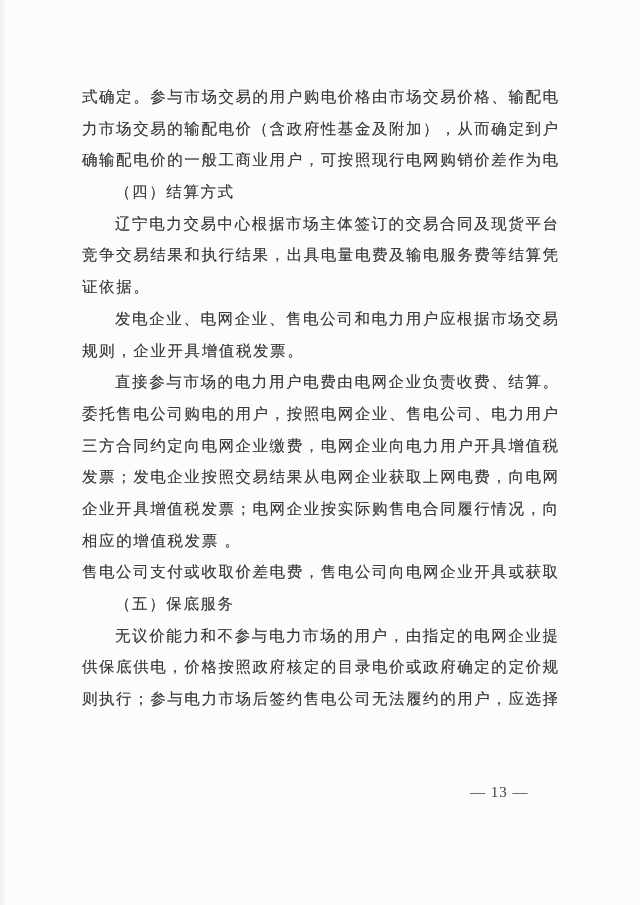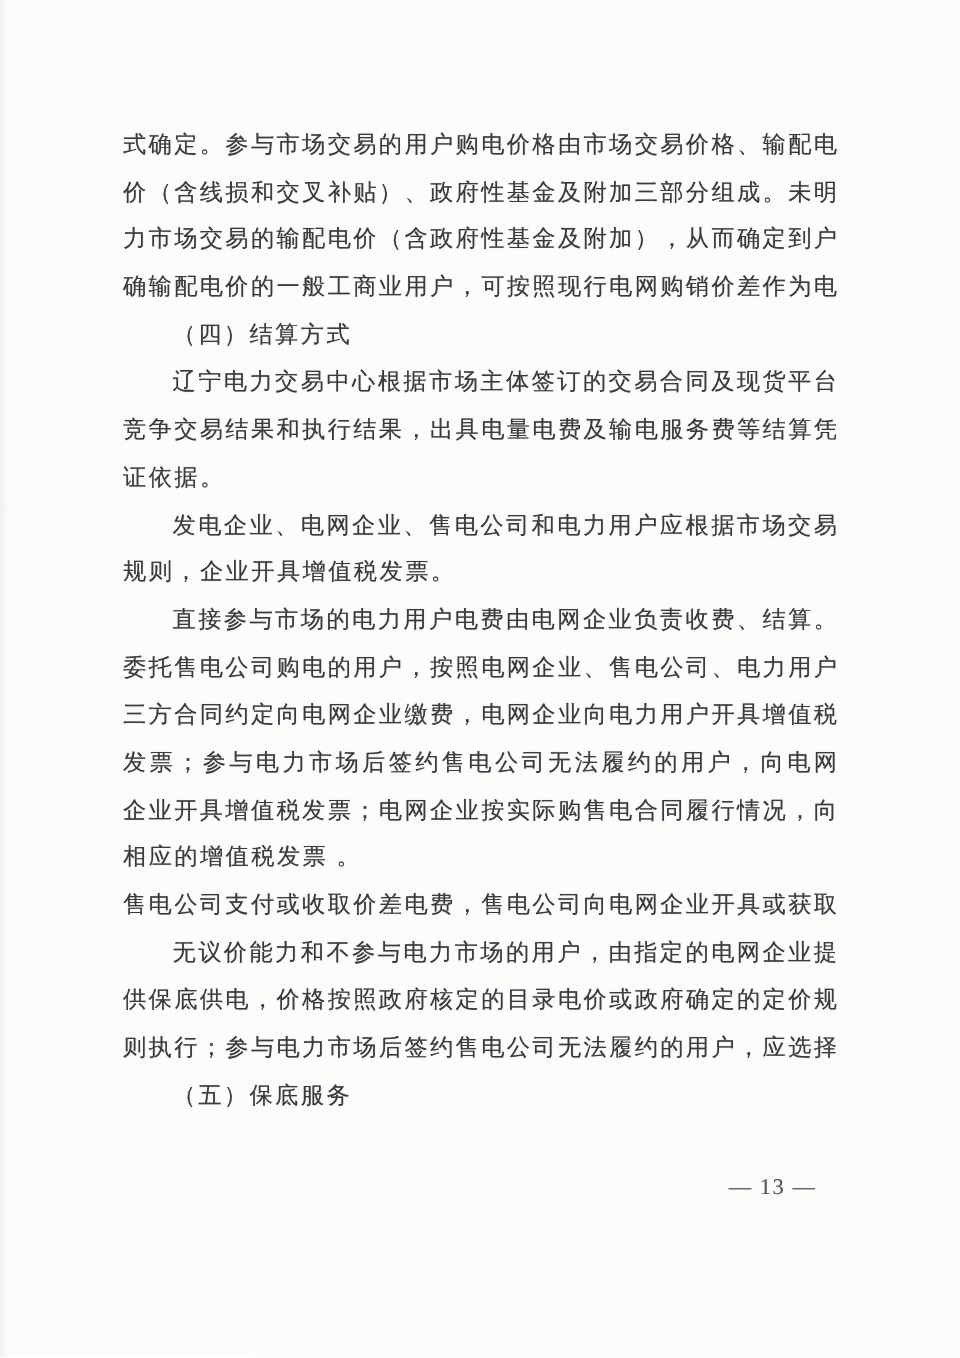--- a/index.html
+++ b/index.html
@@ -51,62 +51,61 @@
   .line.indent {
     text-indent: 33px;
   }
   .page-number {
     position: absolute;
     top: 781px;
     left: 470px;
     width: 90px;
     height: 22px;
     line-height: 22px;
-    text-align: center;
+    text-align: left;
     font-size: 15px;
     letter-spacing: 1px;
     color: #54555a;
     text-shadow: 0 0 0.5px rgba(84,85,90,0.5);
   }
 </style>
 </head>
 <body>
 
 <div class="page">
   <div class="doc">
       <div class="para">
         <div class="line full">式确定。参与市场交易的用户购电价格由市场交易价格、输配电</div>
-        <div class="line full">价（含线损和交叉补贴）、政府性基金及附加三部分组成。未明</div>
         <div class="line full">力市场交易的输配电价（含政府性基金及附加），从而确定到户</div>
         <div class="line full">确输配电价的一般工商业用户，可按照现行电网购销价差作为电</div>
       </div>
       <div class="para">
         <div class="line end indent">（四）结算方式</div>
       </div>
       <div class="para">
         <div class="line full indent">辽宁电力交易中心根据市场主体签订的交易合同及现货平台</div>
         <div class="line full">竞争交易结果和执行结果，出具电量电费及输电服务费等结算凭</div>
         <div class="line end">证依据。</div>
       </div>
       <div class="para">
         <div class="line full indent">发电企业、电网企业、售电公司和电力用户应根据市场交易</div>
         <div class="line end">规则，企业开具增值税发票。</div>
       </div>
       <div class="para">
         <div class="line full indent">直接参与市场的电力用户电费由电网企业负责收费、结算。</div>
         <div class="line full">委托售电公司购电的用户，按照电网企业、售电公司、电力用户</div>
         <div class="line full">三方合同约定向电网企业缴费，电网企业向电力用户开具增值税</div>
-        <div class="line full">发票；参与电力市场后签约售电公司无法履约的用户，向电网</div>
+        <div class="line full">发票；发电企业按照交易结果从电网企业获取上网电费，向电网</div>
         <div class="line full">企业开具增值税发票；电网企业按实际购售电合同履行情况，向</div>
         <div class="line end">相应的增值税发票 。</div>
         <div class="line full">售电公司支付或收取价差电费，售电公司向电网企业开具或获取</div>
+      </div>
+      <div class="para">
+        <div class="line end indent">（五）保底服务</div>
       </div>
       <div class="para">
         <div class="line full indent">无议价能力和不参与电力市场的用户，由指定的电网企业提</div>
         <div class="line full">供保底供电，价格按照政府核定的目录电价或政府确定的定价规</div>
         <div class="line full">则执行；参与电力市场后签约售电公司无法履约的用户，应选择</div>
       </div>
-      <div class="para">
-        <div class="line end indent">（五）保底服务</div>
-      </div>
     </div>
   <div class="page-number">— 13 —</div>
 </div>
 
 </body></html>

